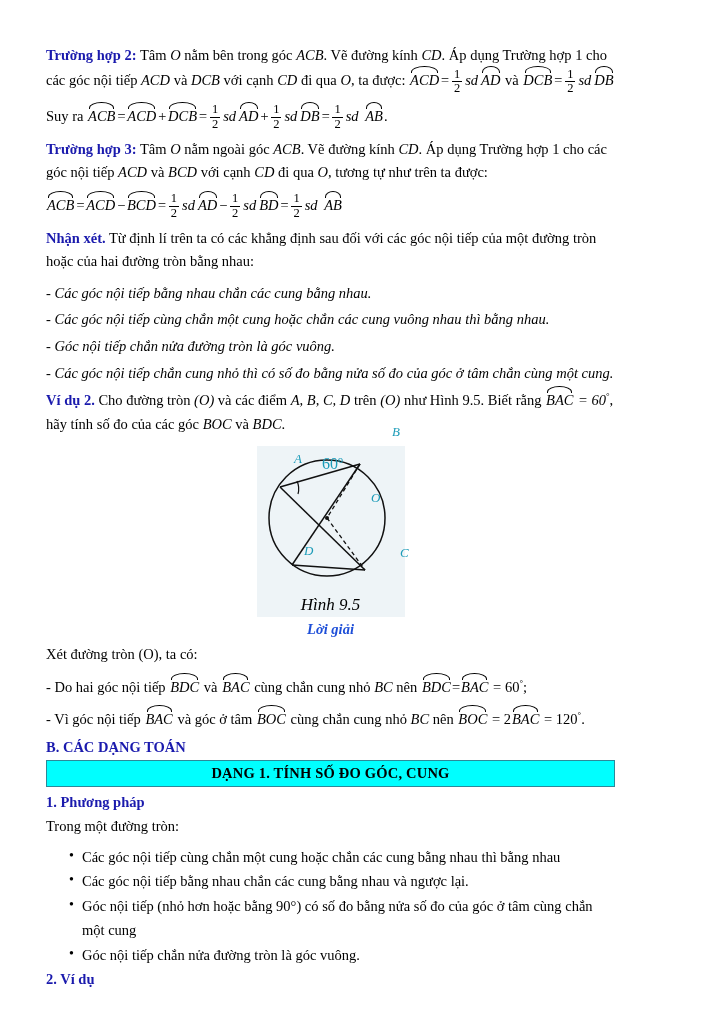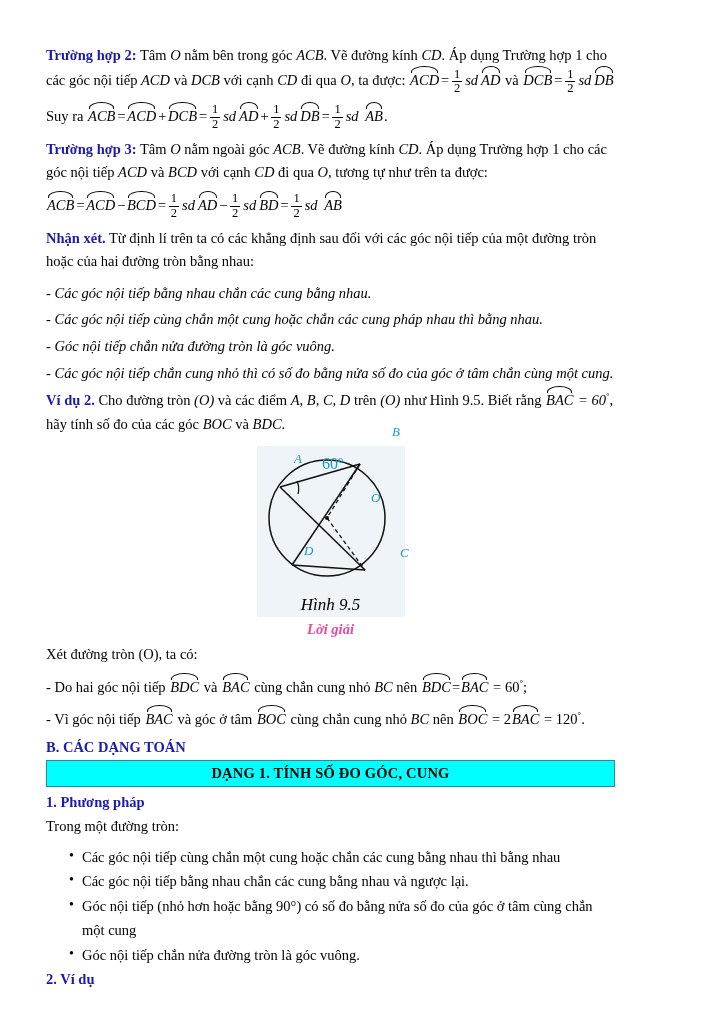--- a/index.html
+++ b/index.html
@@ -44,21 +44,21 @@
     letter-spacing:.2px;
     font-family:Liberation Serif, serif;
   }
   .b-hd{color:#1a1aad;font-weight:bold;margin:2px 0 4px 0;}
 
   ul.bl{margin:2px 0 4px 0;padding:0 0 0 36px;list-style:none;}
   ul.bl li{position:relative;line-height:1.68;margin:0;}
   ul.bl li::before{content:"\2022";position:absolute;left:-13px;top:-1px;font-size:14px;}
 
   .dash{line-height:1.7;margin:0 0 2px 0;}
-  .solhd{text-align:center;color:#ec4899;font-weight:bold;font-style:italic;margin:4px 0 5px 0;}
+  .solhd{text-align:center;color:#1d4ed8;font-weight:bold;font-style:italic;margin:4px 0 5px 0;}
 </style>
 </head>
 <body>
 
 <div class="page">
 
   <p class="blk">
     <span class="hdg">Trường hợp 2:</span><span> Tâm </span><span class="mi">O</span><span> nằm bên trong góc </span><span class="mi">ACB</span><span>. Vẽ đường kính </span><span class="mi">CD</span><span>. Áp dụng Trường hợp 1 cho các góc nội tiếp </span><span class="mi">ACD</span><span> và </span><span class="mi">DCB</span><span> với cạnh </span><span class="mi">CD</span><span> đi qua </span><span class="mi">O</span><span>, ta được: </span><span class="m"><span class="arc">ACD</span>=<span class="frac"><span class="nu">1</span><span class="de">2</span></span><span class="sd">sd</span><span class="arc">AD</span></span><span> và </span><span class="m"><span class="arc">DCB</span>=<span class="frac"><span class="nu">1</span><span class="de">2</span></span><span class="sd">sd</span><span class="arc">DB</span></span>
   </p>
 
@@ -72,21 +72,21 @@
 
   <p class="blk">
     <span class="m"><span class="arc">ACB</span>=<span class="arc">ACD</span>−<span class="arc">BCD</span>=<span class="frac"><span class="nu">1</span><span class="de">2</span></span><span class="sd">sd</span><span class="arc">AD</span>−<span class="frac"><span class="nu">1</span><span class="de">2</span></span><span class="sd">sd</span><span class="arc">BD</span>=<span class="frac"><span class="nu">1</span><span class="de">2</span></span><span class="sd">sd</span> <span class="arc">AB</span></span>
   </p>
 
   <p class="blk">
     <span class="hdg">Nhận xét.</span><span> Từ định lí trên ta có các khẳng định sau đối với các góc nội tiếp của một đường tròn hoặc của hai đường tròn bằng nhau:</span>
   </p>
 
   <p class="blk it dash">- Các góc nội tiếp bằng nhau chắn các cung bằng nhau.</p>
-  <p class="blk it dash">- Các góc nội tiếp cùng chắn một cung hoặc chắn các cung pháp nhau thì bằng nhau.</p>
+  <p class="blk it dash">- Các góc nội tiếp cùng chắn một cung hoặc chắn các cung vuông nhau thì bằng nhau.</p>
   <p class="blk it dash">- Góc nội tiếp chắn nửa đường tròn là góc vuông.</p>
   <p class="blk it dash">- Các góc nội tiếp chắn cung nhỏ thì có số đo bằng nửa số đo của góc ở tâm chắn cùng một cung.</p>
 
   <p class="blk">
     <span class="hdg">Ví dụ 2.</span><span>  Cho đường tròn </span><span class="mi">(O)</span><span>  và các điểm </span><span class="mi">A, B, C, D</span><span> trên </span><span class="mi">(O)</span><span> như Hình 9.5. Biết rằng </span><span class="m"><span class="arc">BAC</span><span> = 60</span><span class="deg">°</span></span><span>, hãy tính số đo của các góc </span><span class="mi">BOC</span><span> và </span><span class="mi">BDC</span><span>.</span>
   </p>
 
   <div class="figwrap">
     <div class="fig">
       <svg viewBox="0 0 140 140" width="140" height="140">

